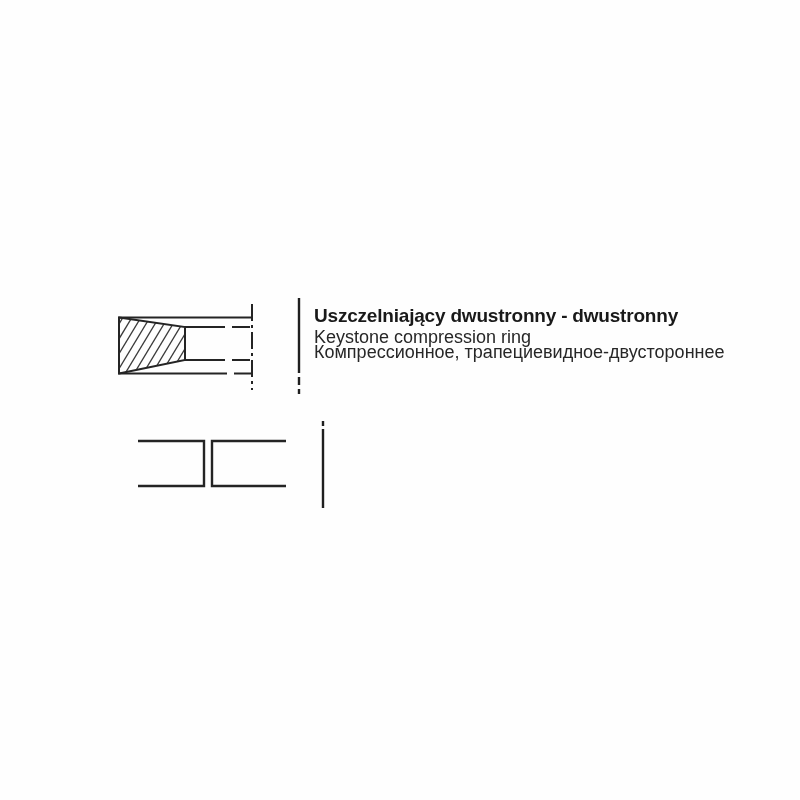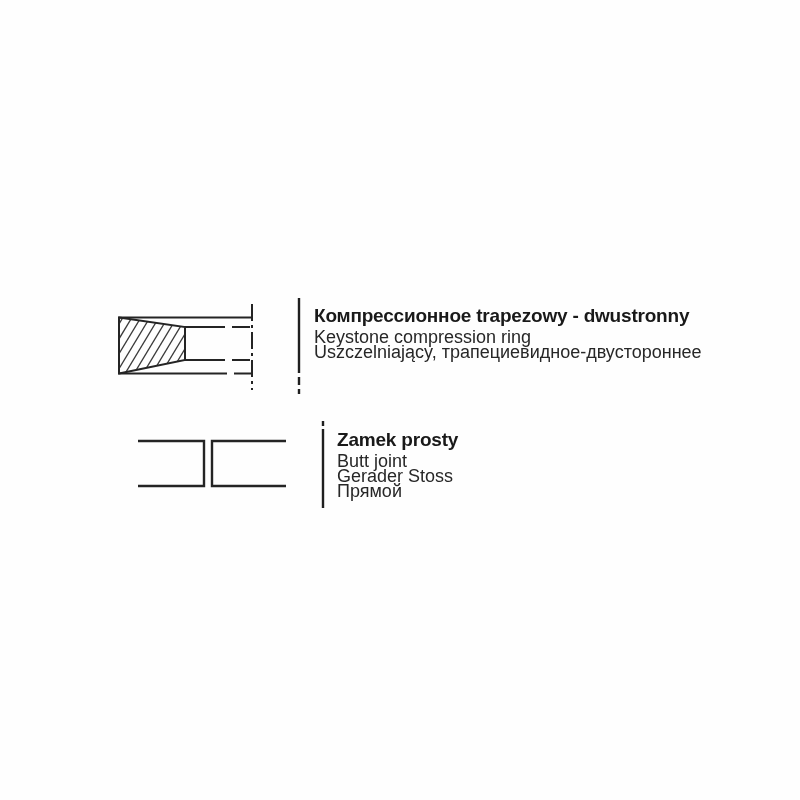--- a/index.html
+++ b/index.html
@@ -73,34 +73,28 @@
     <path class="ink-line" d="M7,73.5 H115 M122,73.5 H140"></path>
 
     <line x1="140" y1="4" x2="140" y2="90" class="ink-line" stroke-dasharray="17 4 3 4"></line>
   </svg>
 
   <svg class="abs" style="left:296px; top:297px;" width="6" height="100" viewBox="0 0 6 100">
     <line x1="3" y1="1" x2="3" y2="97" class="divider" stroke-dasharray="75 4 8 4 5 100"></line>
   </svg>
 
   <div class="abs text-block" style="left:314px; top:305px;">
-    <div class="block-title">Компрессионное trapezowy - dwustronny</div>
+    <div class="block-title">Uszczelniający dwustronny - dwustronny</div>
     <div class="block-sub">Keystone compression ring</div>
-    <div class="block-sub">Uszczelniający, трапециевидное-двустороннее</div>
+    <div class="block-sub">Компрессионное, трапециевидное-двустороннее</div>
   </div>
 
   <svg class="abs" style="left:136px; top:436px;" width="154" height="54" viewBox="0 0 154 54">
     <path class="ink-thick" d="M2,5 H68 V50 H2"></path>
     <path class="ink-thick" d="M150,5 H76 V50 H150"></path>
   </svg>
 
   <svg class="abs" style="left:320px; top:420px;" width="6" height="92" viewBox="0 0 6 92">
     <line x1="3" y1="1" x2="3" y2="88" class="divider" stroke-dasharray="5 3 90"></line>
   </svg>
 
-  <div class="abs text-block" style="left:337px; top:429px;">
-    <div class="block-title">Zamek prosty</div>
-    <div class="block-sub">Butt joint</div>
-    <div class="block-sub">Gerader Stoss</div>
-    <div class="block-sub">Прямой</div>
-  </div>
 
 </div>
 
 </body></html>

